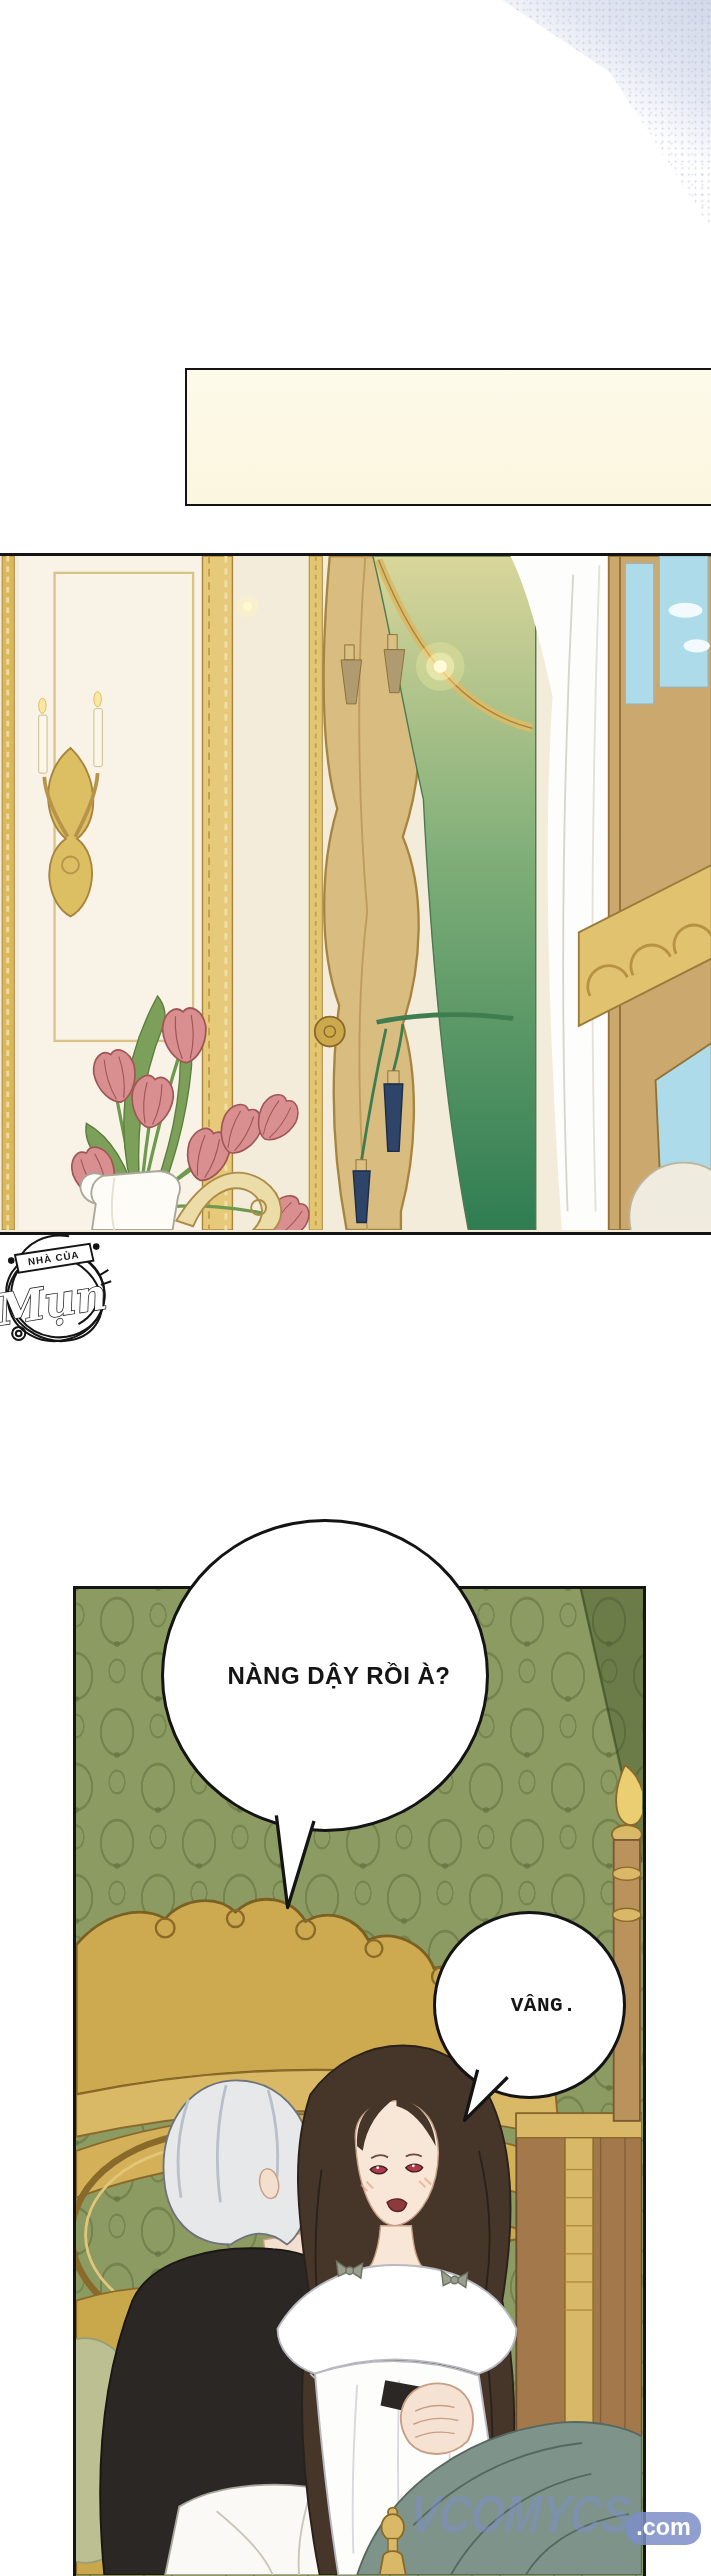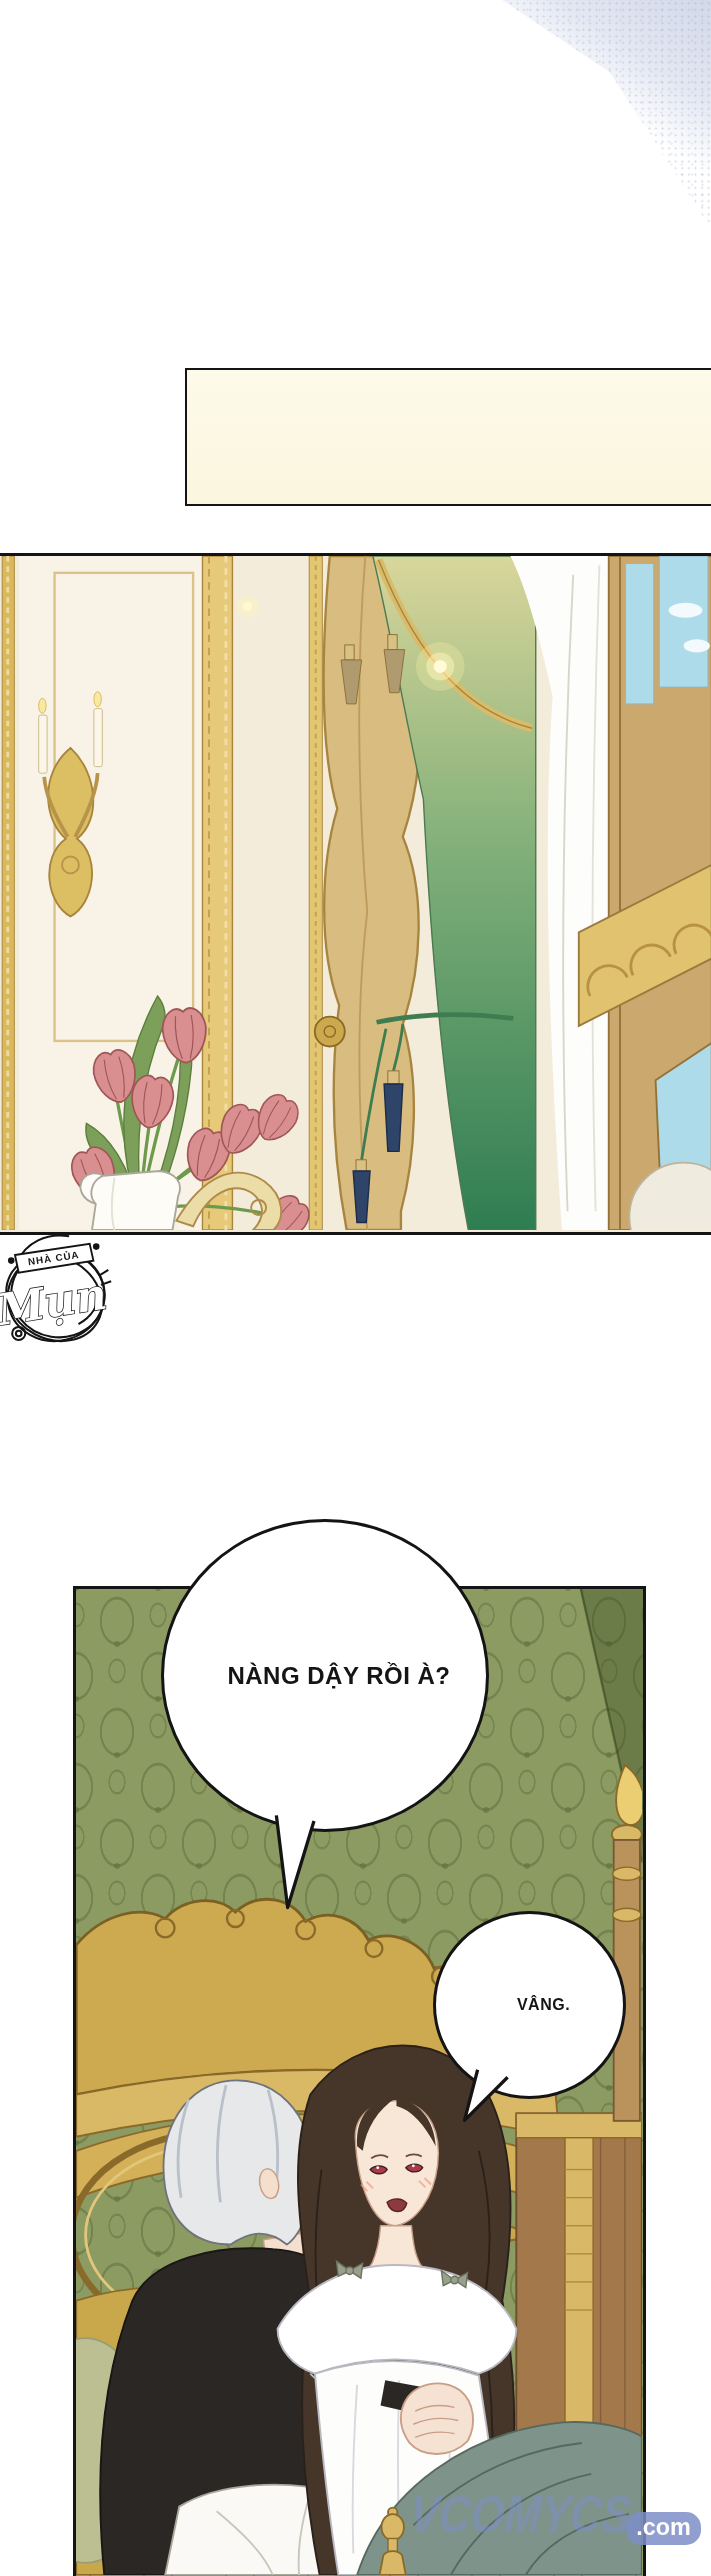--- a/index.html
+++ b/index.html
@@ -41,21 +41,21 @@
 
   .scene-svg{position:absolute;left:0;top:0;}
 
   
   .bubble{border:3.3px solid #141414;background:#ffffff;border-radius:50%;
     display:flex;align-items:center;justify-content:center;text-align:center;z-index:30;}
   #bubble-1{left:161px;top:1519px;width:322px;height:307px;}
   #bubble-2{left:433px;top:1911px;width:187px;height:182px;}
   .bubble-text{color:#151515;font-weight:bold;letter-spacing:0.5px;margin-left:28px;}
   #bubble-1 .bubble-text{font-size:24px;}
-  #bubble-2 .bubble-text{font-size:16px;}
+  #bubble-2 .bubble-text{font-size:21px;font-family:Liberation Mono, monospace;}
   .tail{position:absolute;overflow:visible;z-index:31;}
 
   
   #watermark{left:408px;top:2484px;z-index:40;white-space:nowrap;}
   #watermark .site{display:inline-block;font-size:52px;font-weight:bold;font-style:italic;
     color:rgba(124,142,199,.55);transform:skewX(-4deg) scaleX(.84);transform-origin:left bottom;letter-spacing:0;}
   #wm-badge{left:626px;top:2512px;z-index:41;background:rgba(124,142,199,.85);color:#ffffff;
     border-radius:15px;padding:1.9px 10.3px 3.7px;font-size:23.4px;font-weight:bold;}
 
   

